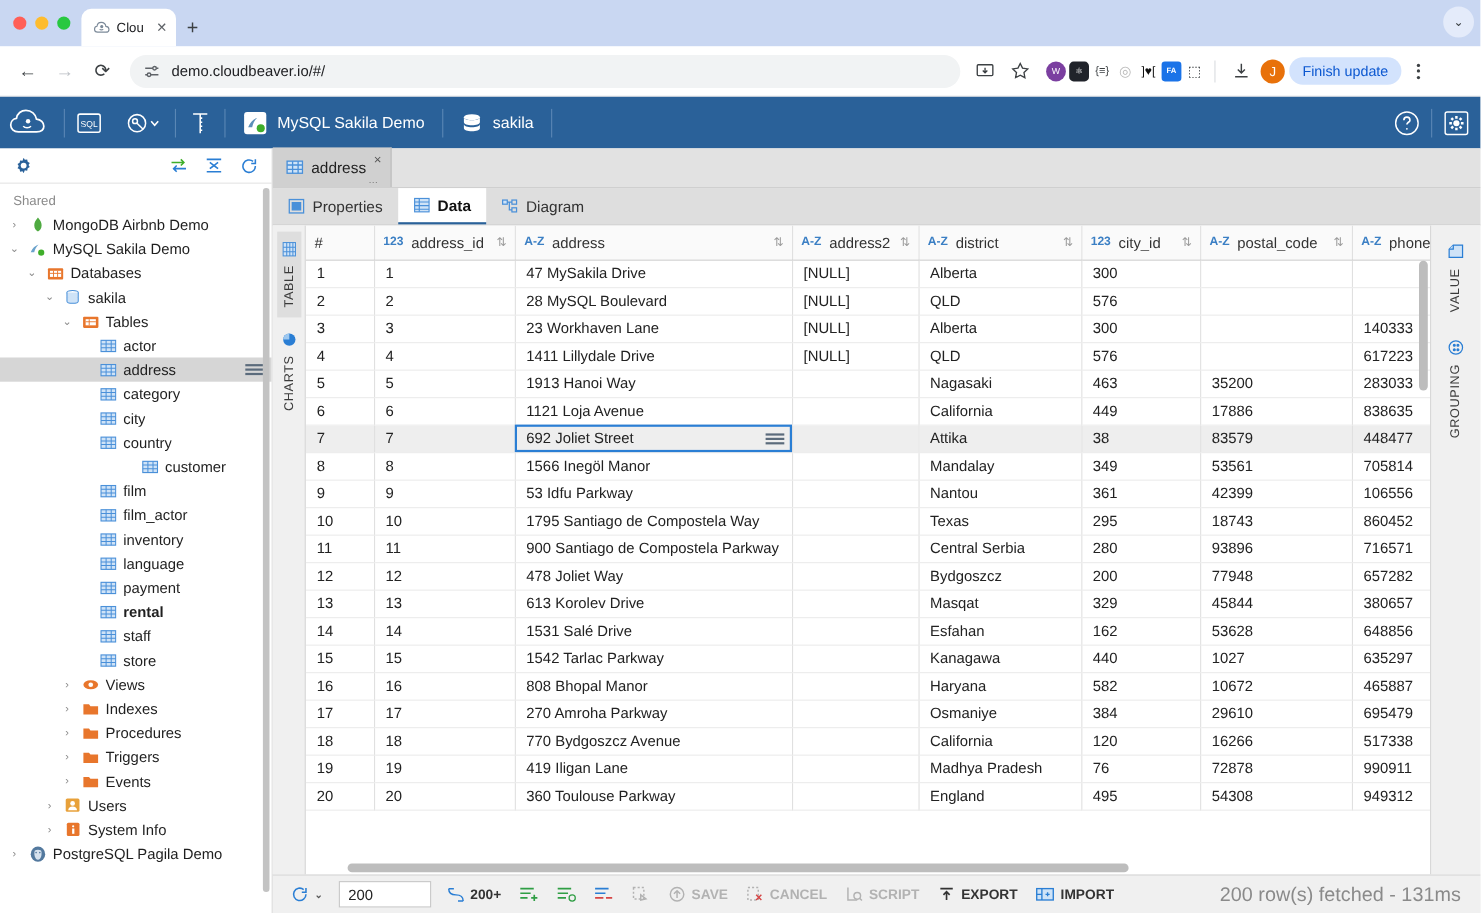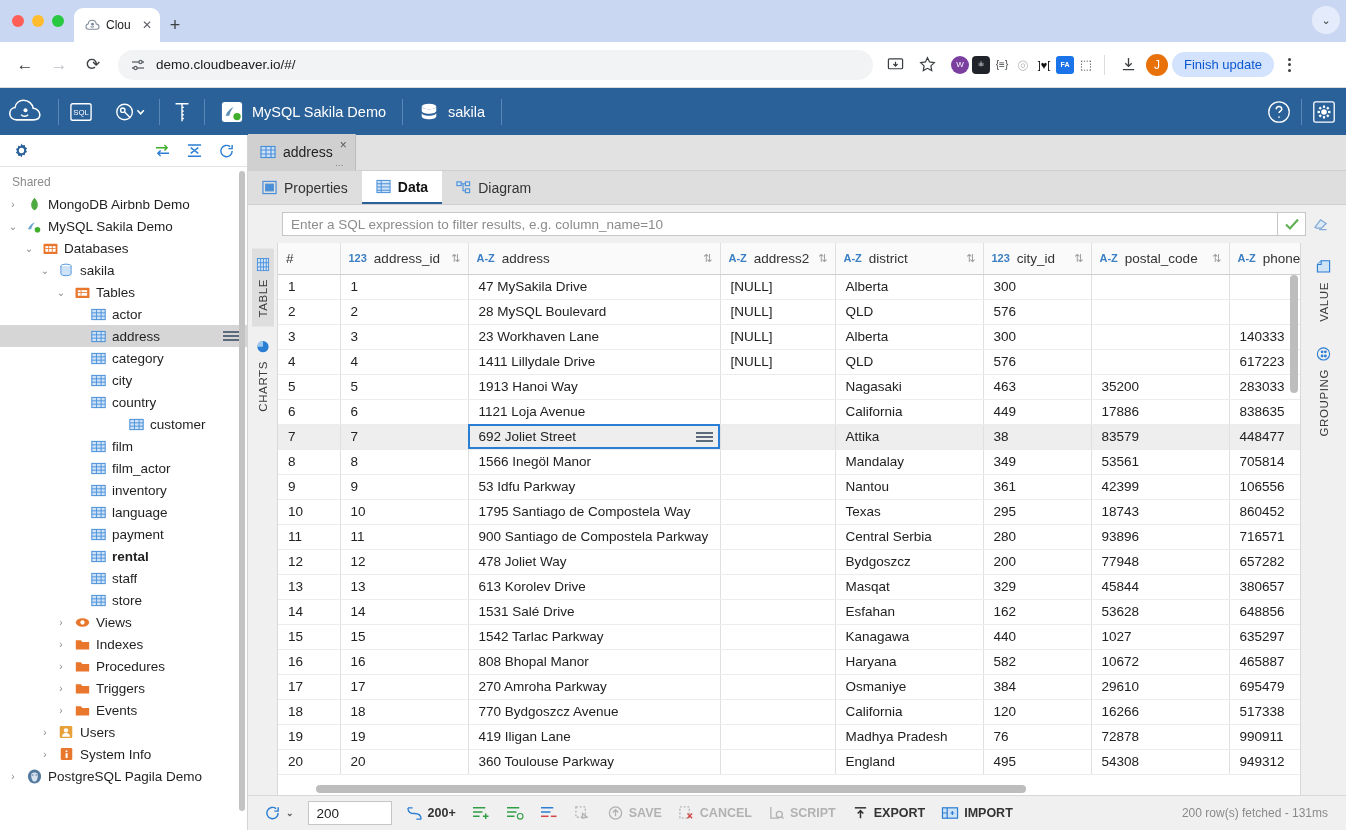--- a/index.html
+++ b/index.html
@@ -218,21 +218,21 @@
     height:35px; flex:0 0 35px; background:#f0f0f0; border-top:1px solid #d8d8d8;
     display:flex; align-items:center; gap:0; padding: 0 8px;
   }
   .sb-item { display:flex; align-items:center; gap:5px; font-size:12.5px; font-weight:bold; color:#333; padding: 0 8px; height:35px; }
   .sb-item.dim { color:#b2b2b2; }
   .rows-input {
     width:84px; height:24px; border:1px solid #c6c6c6; background:#fff;
     font-size:13.5px; color:#222; display:flex; align-items:center; padding: 0 8px; margin: 0 6px;
   }
   .sb-spacer { flex:1 1 auto; }
-  .fetch-info { font-size:12px; color:#8a8a8a; padding-right:10px; }
+  .fetch-info { font-size:18px; color:#8a8a8a; padding-right:10px; }
   .caret-d { font-size:9px; color:#555; }
 
   svg { display:block; }
 </style>
 </head>
 <body>
 
 <div id="browser-chrome">
   <div class="chrome-tabstrip">
     <div class="traffic-lights">
@@ -878,36 +878,20 @@
               <rect x="1" y="2" width="4.5" height="4" fill="#cfe3f7"></rect>
               <rect x="10" y="2" width="4.5" height="4"></rect>
               <rect x="10" y="9.5" width="4.5" height="4"></rect>
               <path d="M5.5 4h4.5M7.5 4v7.5h2.5"></path>
             </svg>
           </span>
           <span>Diagram</span>
         </div>
       </div>
 
-      <div class="filter-bar">
-        <div class="filter-input">
-          <span>Enter a SQL expression to filter results, e.g. column_name=10</span>
-        </div>
-        <div class="filter-ok">
-          <svg width="16" height="14" viewBox="0 0 16 14" fill="none" stroke="#62b056" stroke-width="2.2">
-            <path d="M2 7.5l4 4 8-9"></path>
-          </svg>
-        </div>
-        <div class="filter-clear">
-          <svg width="18" height="16" viewBox="0 0 19 17" fill="none" stroke="#7fa8d4" stroke-width="1.3">
-            <path d="M3 12l6-8 6 4-5 5H5z" fill="#dce9f7"></path>
-              <path d="M7.5 14.5h8"></path>
-          </svg>
-        </div>
-      </div>
 
       <div class="grid-area">
         <div class="vtabs">
           <div class="vtab active">
             <span>TABLE</span>
             <span class="vicon">
               <svg width="14" height="14" viewBox="0 0 15 15" fill="#cfe3f7" stroke="#4a90d9" stroke-width="1">
                 <rect x="1" y="1.5" width="13" height="12"></rect>
                 <path d="M1 5h13M1 8h13M1 11h13M5 1.5v12M9.5 1.5v12"></path>
               </svg>

